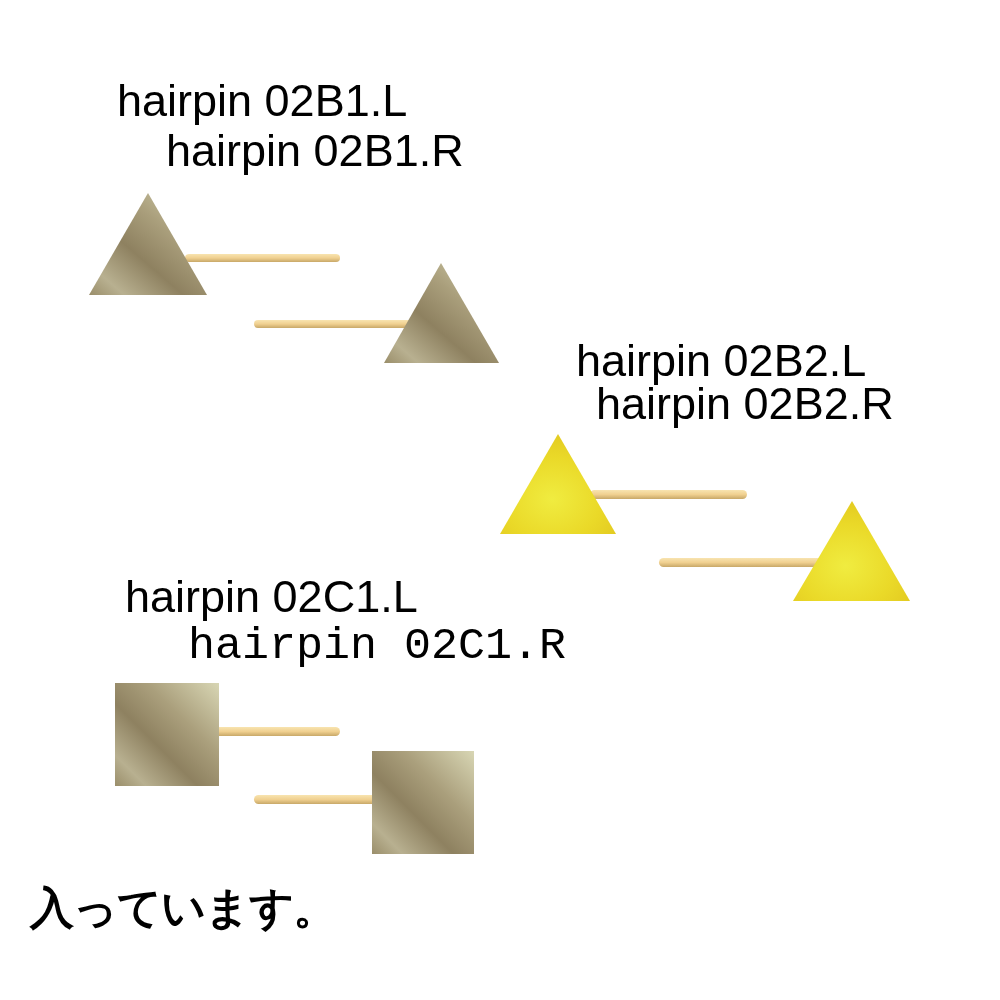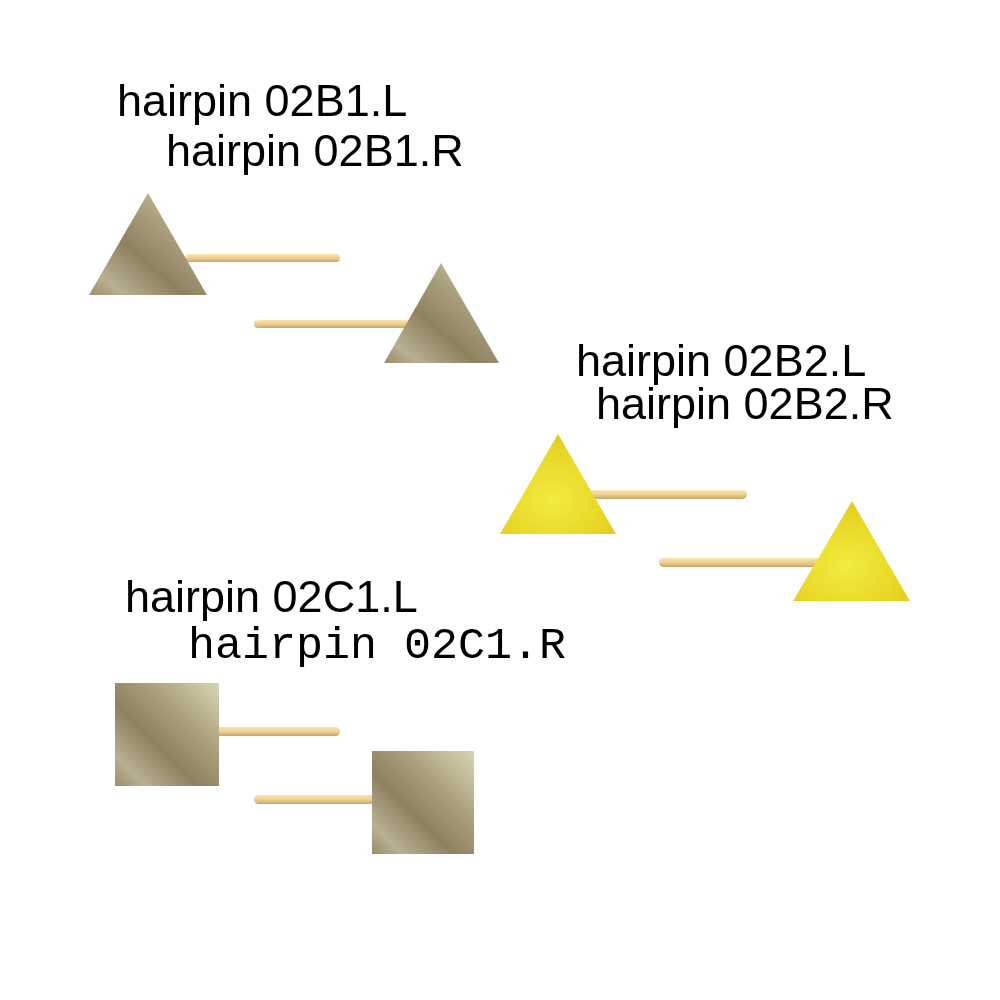--- a/index.html
+++ b/index.html
@@ -65,13 +65,14 @@
 <div class="label" style="left:117px; top:78px;">hairpin 02B1.L</div>
 <div class="label" style="left:166px; top:128px;text-align:center;">hairpin 02B1.R</div>
 
 <div class="label" style="left:576px; top:331px;margin-top:7px;">hairpin 02B2.L</div>
 <div class="label" style="left:596px; top:381px;">hairpin 02B2.R</div>
 
 <div class="label" style="left:125px; top:574px;">hairpin 02C1.L</div>
 <div class="label" style="left:188px; top:624px;font-family:Liberation Mono, monospace;">hairpin 02C1.R</div>
 
 <div class="note">
+  <div>入っています。</div>
 </div>
 
 </body></html>

